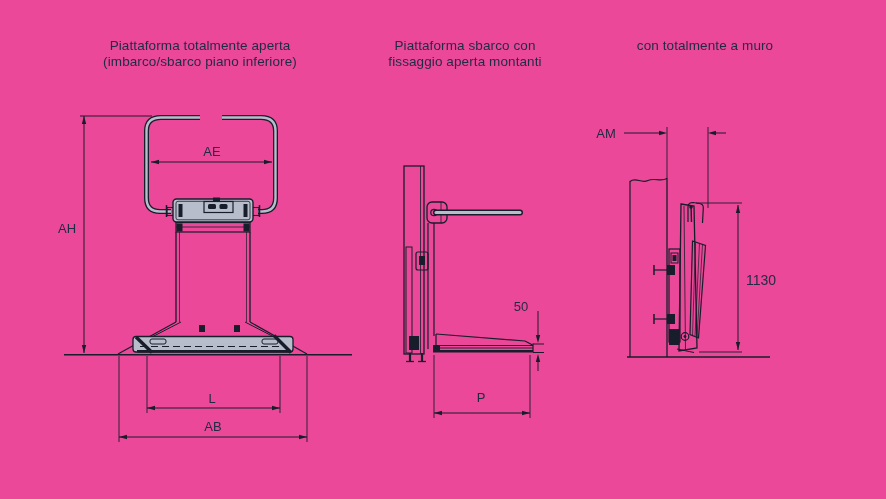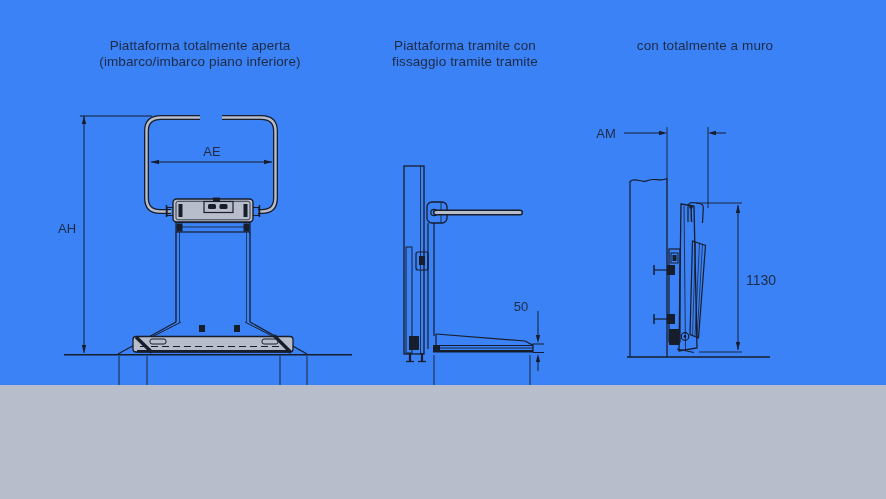--- a/index.html
+++ b/index.html
@@ -1,17 +1,17 @@
 <!DOCTYPE html>
 <html><head>
 <meta charset="utf-8">
 <style>
   html,body{margin:0;padding:0;background:#b8bdcb;}
   .stage{
-    position:relative;width:886px;height:385px;background:#3b82f6;
+    position:relative;width:886px;height:499px;background:#ec4899;
     font-family:"Liberation Sans",sans-serif;overflow:hidden;
   }
   .fig-title{
     position:absolute;text-align:center;color:#1f2a44;
     font-size:13.5px;line-height:1.22;letter-spacing:.1px;font-weight:500;
   }
   #title-open-front{left:75px;top:38px;width:250px;}
   #title-open-side{left:360px;top:38px;width:210px;}
   #title-closed-side{left:600px;top:38px;width:210px;}
   svg.drawing{position:absolute;left:0;top:0;}
@@ -22,25 +22,25 @@
   text.dimlbl{fill:#1f2a44;font-family:"Liberation Sans",sans-serif;font-size:13px;}
   text.big{font-size:14px;}
 </style>
 </head>
 <body>
 
 <div class="stage">
 
   <div class="fig-title" id="title-open-front">
     <div>Piattaforma totalmente aperta</div>
-    <div>(imbarco/imbarco piano inferiore)</div>
+    <div>(imbarco/sbarco piano inferiore)</div>
   </div>
   <div class="fig-title" id="title-open-side">
-    <div>Piattaforma tramite con</div>
-    <div>fissaggio tramite tramite</div>
+    <div>Piattaforma sbarco con</div>
+    <div>fissaggio aperta montanti</div>
   </div>
   <div class="fig-title" id="title-closed-side">
     <div>con totalmente a muro</div>
   </div>
 
   <svg class="drawing" width="886" height="499" viewBox="0 0 886 499">
 
     <g>
 
       <g>

